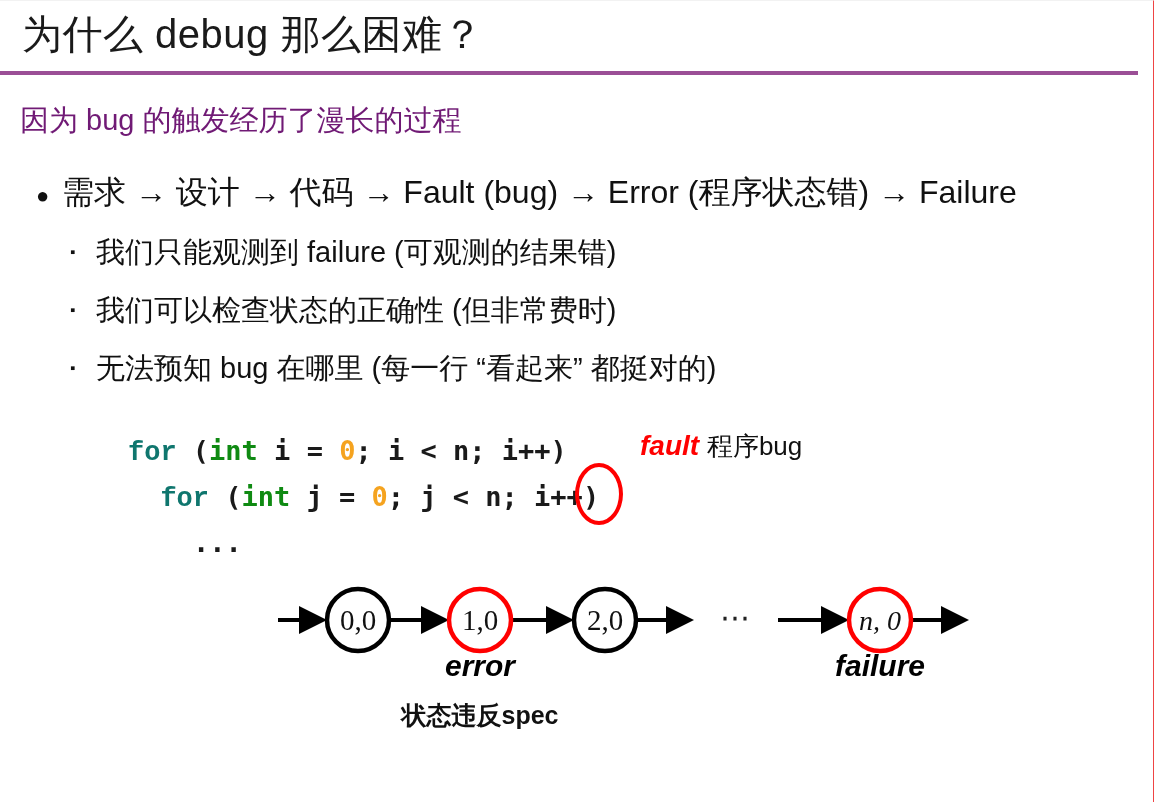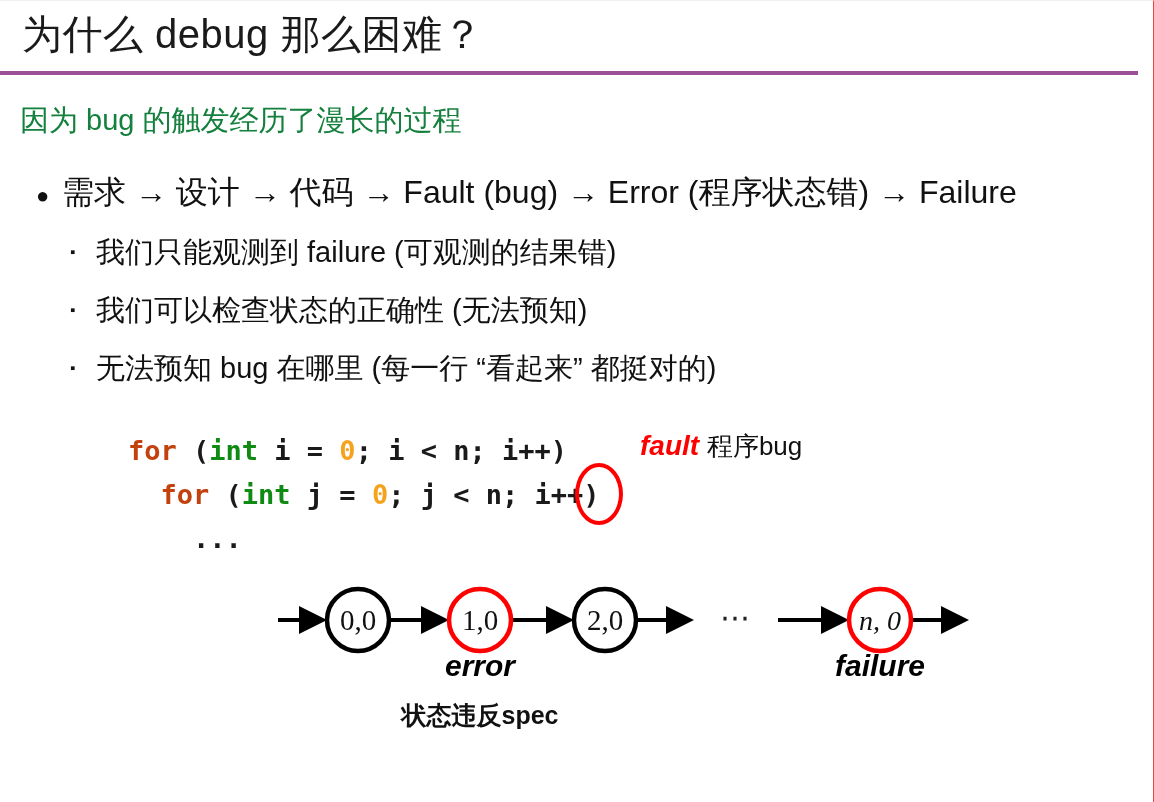--- a/index.html
+++ b/index.html
@@ -46,21 +46,21 @@
     background: #9b4f96;
   }
 
   
   .lead {
     position: absolute;
     left: 20px;
     top: 100px;
     font-size: 29px;
     font-weight: 400;
-    color: #15803d;
+    color: #701a75;
     white-space: nowrap;
   }
 
   .bullet-l1 {
     position: absolute;
     left: 36px;
     top: 170px;
     font-size: 32px;
     color: #111111;
     white-space: nowrap;
@@ -100,21 +100,21 @@
     position: absolute;
     left: 128px;
     top: 428px;
     font-family: "DejaVu Sans Mono", "Liberation Mono", monospace;
     font-size: 27px;
     font-weight: bold;
     line-height: 44px;
     white-space: pre;
     color: #1a1a1a;
   }
-  .code .kw   { color: #c2410c; }
+  .code .kw   { color: #0f766e; font-family: Liberation Mono, monospace; }
   .code .ty   { color: #0f8a12; }
   .code .num  { color: #f5a31f; }
   .code .pl   { color: #1a1a1a; }
 
   .code-annot {
     position: absolute;
     left: 640px;
     top: 428px;
     font-size: 28px;
     white-space: nowrap;
@@ -187,21 +187,21 @@
     <span class="marker">●</span>
     <span>需求 → 设计 → 代码 → Fault (bug) → Error (程序状态错) → Failure</span>
   </div>
 
   <div class="bullet-l2 b2-a">
     <span class="marker">▪</span>
     <span>我们只能观测到 failure (可观测的结果错)</span>
   </div>
   <div class="bullet-l2 b2-b">
     <span class="marker">▪</span>
-    <span>我们可以检查状态的正确性 (无法预知)</span>
+    <span>我们可以检查状态的正确性 (但非常费时)</span>
   </div>
   <div class="bullet-l2 b2-c">
     <span class="marker">▪</span>
     <span>无法预知 bug 在哪里 (每一行 “看起来” 都挺对的)</span>
   </div>
 
   <div class="code" id="code-block"><div><span class="kw">for </span><span class="pl">(</span><span class="ty">int</span><span class="pl"> i = </span><span class="num">0</span><span class="pl">; i &lt; n; i++)</span></div><div><span class="kw">  for </span><span class="pl">(</span><span class="ty">int</span><span class="pl"> j = </span><span class="num">0</span><span class="pl">; j &lt; n; i++)</span></div><div><span class="pl">    ...</span></div></div>
 
   <div class="code-annot">
     <span class="fault">fault</span>

